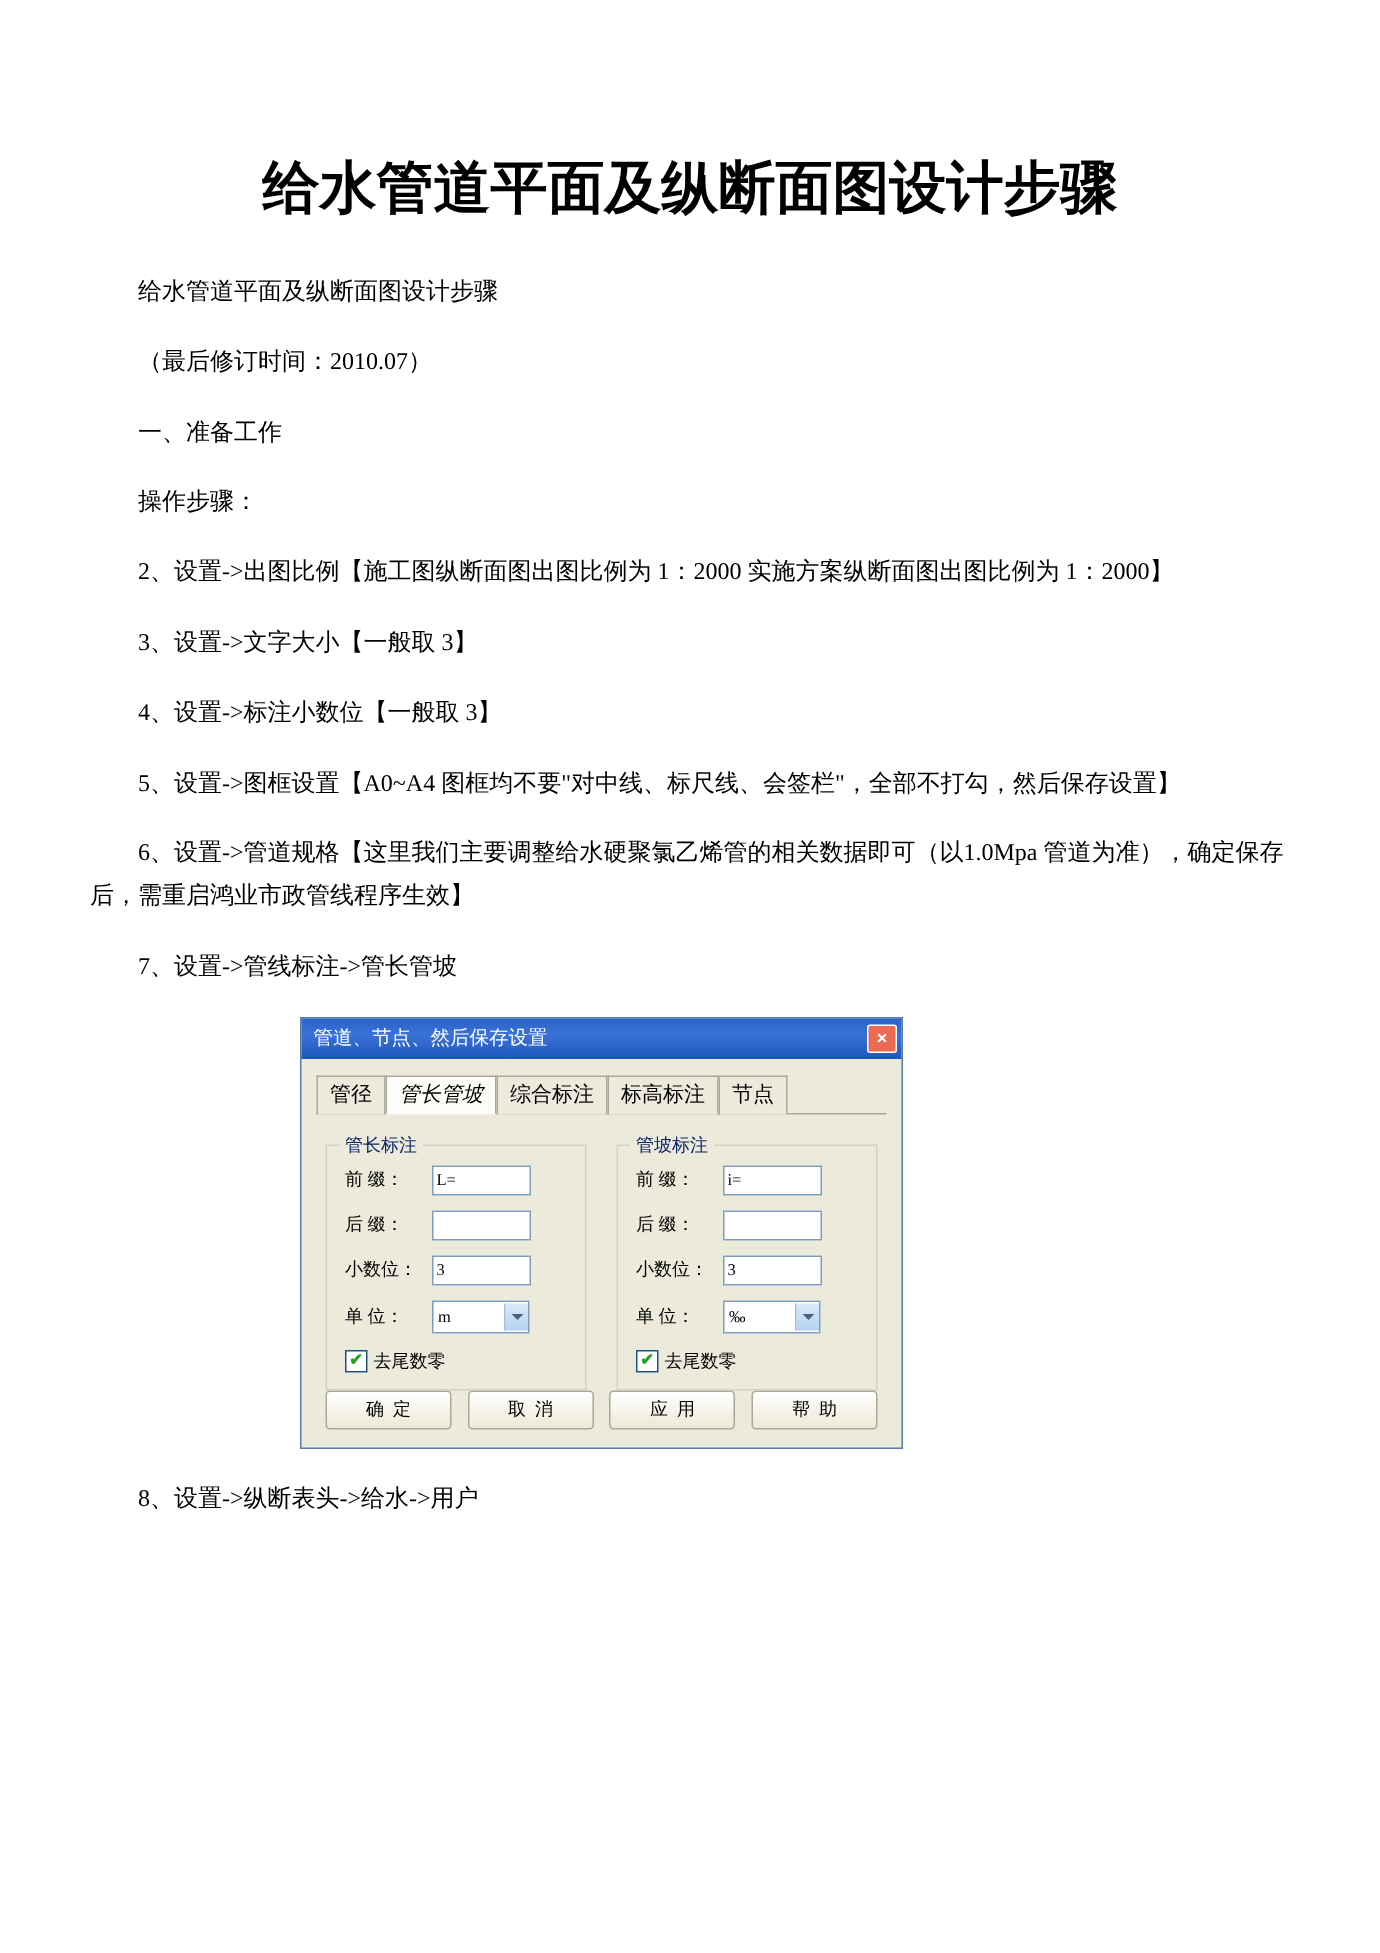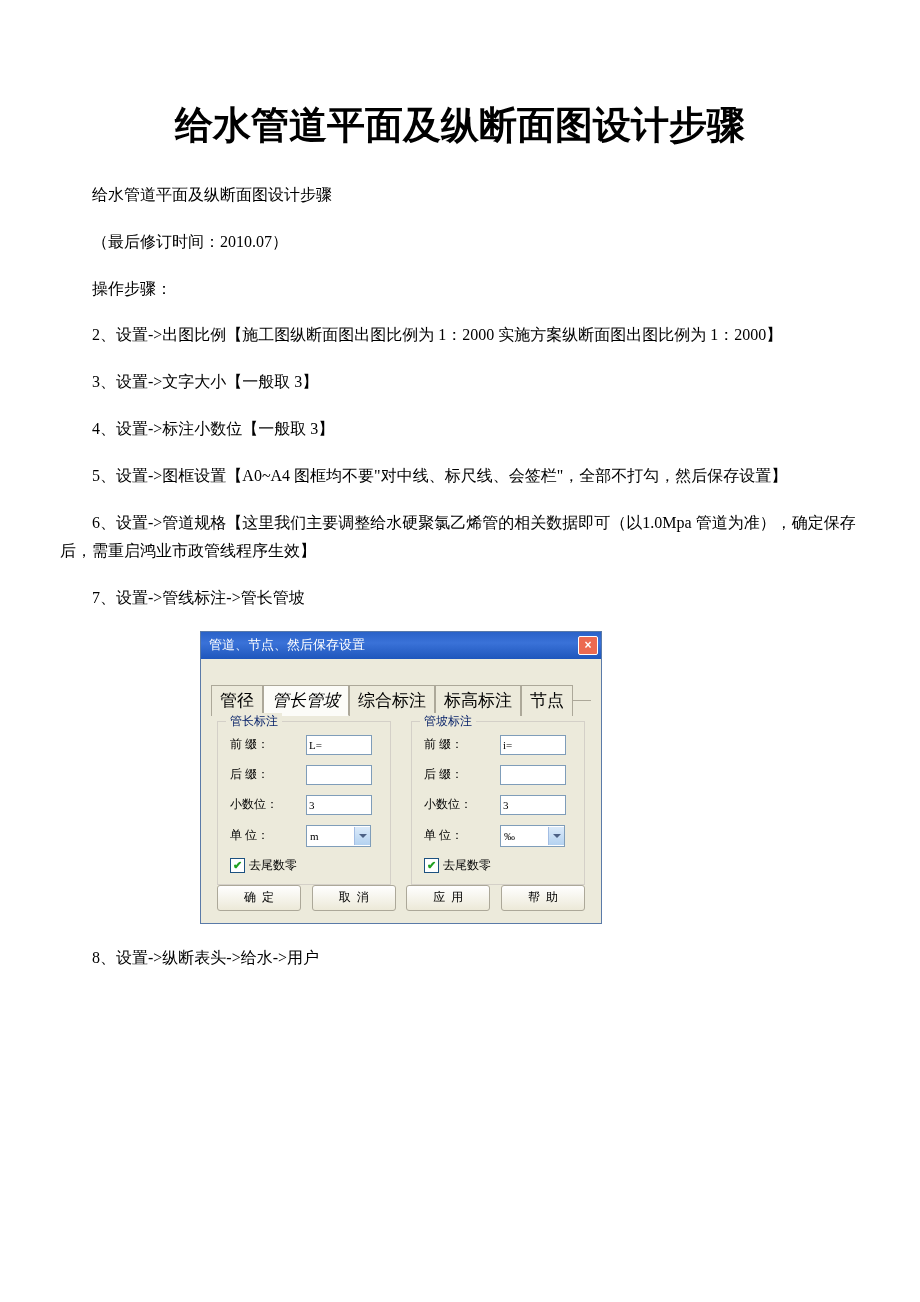--- a/index.html
+++ b/index.html
@@ -82,23 +82,23 @@
     display: flex;
     border-bottom: 1px solid #aca899;
     margin-bottom: 12px;
   }
   .tab {
     padding: 3px 8px;
     margin-right: 0px;
     border: 1px solid #aca899;
     border-bottom: none;
     background: #eceadb;
-    font-size: 17px;
+    font-size: 14px;
     position: relative;
-    top: 16px;
+    top: 1px;
   }
   .tab.active {
     background: #fcfcf8;
     border-bottom: 1px solid #fcfcf8;
     font-style: italic;
   }
   .groups {
     display: flex;
     gap: 20px;
     padding: 0 6px;
@@ -125,21 +125,20 @@
     position: absolute;
     top: 0;
     left: 0;
     right: 0;
     border-top: 1px solid #d4d0c8;
   }
   .row {
     display: flex;
     align-items: center;
     margin-bottom: 10px;
-    gap: 18px;
   }
   .row label {
     width: 58px;
     white-space: nowrap;
   }
   .tinput {
     width: 60px;
     height: 18px;
     border: 1px solid #7f9db9;
     background: #fff;
@@ -211,20 +210,21 @@
   }
 </style>
 </head>
 <body>
 
 <div class="page">
   <div class="content">
     <h1>给水管道平面及纵断面图设计步骤</h1>
     <p>给水管道平面及纵断面图设计步骤</p>
     <p>（最后修订时间：2010.07）</p>
+    <p>一、准备工作</p>
     <p>操作步骤：</p>
     <p class="no-indent" style="text-indent:2em">2、设置-&gt;出图比例【施工图纵断面图出图比例为 1：2000 实施方案纵断面图出图比例为 1：2000】</p>
     <p>3、设置-&gt;文字大小【一般取 3】</p>
     <p>4、设置-&gt;标注小数位【一般取 3】</p>
     <p class="no-indent" style="text-indent:2em">5、设置-&gt;图框设置【A0~A4 图框均不要"对中线、标尺线、会签栏"，全部不打勾，然后保存设置】</p>
     <p class="no-indent" style="text-indent:2em">6、设置-&gt;管道规格【这里我们主要调整给水硬聚氯乙烯管的相关数据即可（以1.0Mpa 管道为准），确定保存后，需重启鸿业市政管线程序生效】</p>
     <p>7、设置-&gt;管线标注-&gt;管长管坡</p>
 
     <div class="dialog-wrap">
       <div class="dialog">

